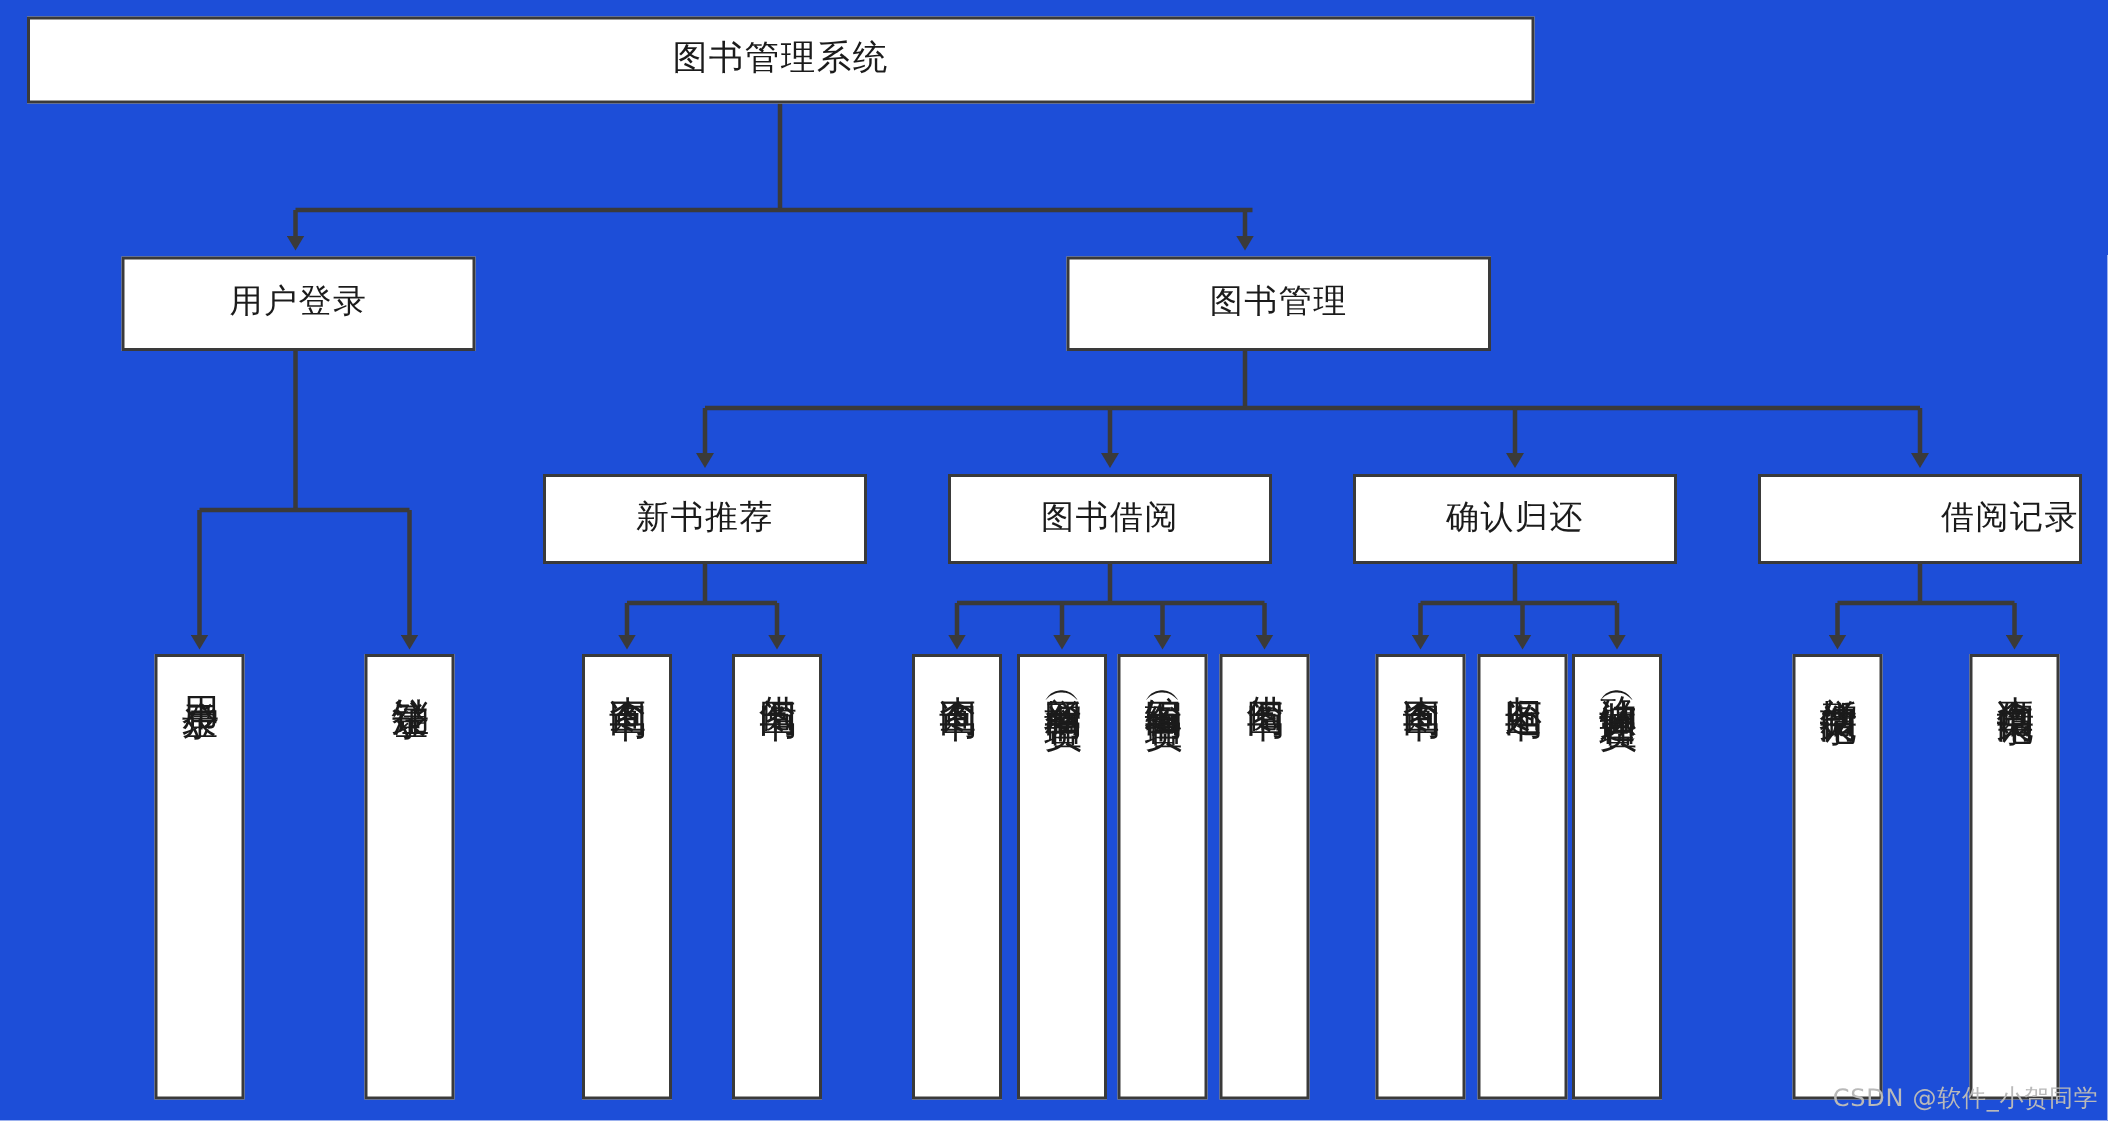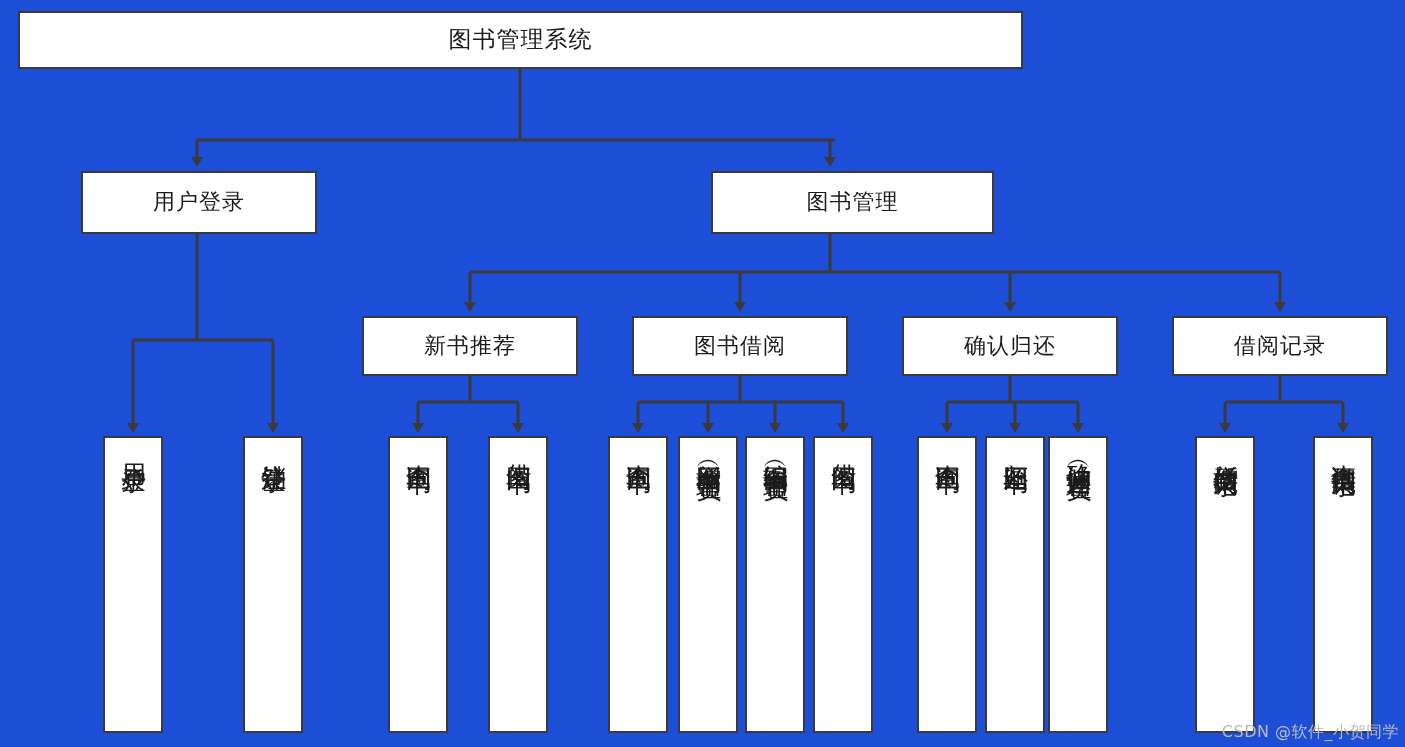--- a/index.html
+++ b/index.html
@@ -133,21 +133,21 @@
 
   <div class="node horiz" style="left:362px; top:316px; width:216px; height:60px;">
     <span class="label">新书推荐</span>
   </div>
   <div class="node horiz" style="left:632px; top:316px; width:216px; height:60px;">
     <span class="label">图书借阅</span>
   </div>
   <div class="node horiz" style="left:902px; top:316px; width:216px; height:60px;">
     <span class="label">确认归还</span>
   </div>
-  <div class="node horiz" style="left:1172px; top:316px; width:216px; height:60px;">
+  <div class="node horiz" style="left:1172px; top:316px; width:216px; height:60px;justify-content:flex-end;">
     <span class="label">借阅记录</span>
   </div>
 
   <div class="node vert" style="left:103px; top:436px; width:60px; height:297px;">
     <span class="label">用户登录</span>
   </div>
   <div class="node vert" style="left:243px; top:436px; width:60px; height:297px;">
     <span class="label">注销登录</span>
   </div>
 

